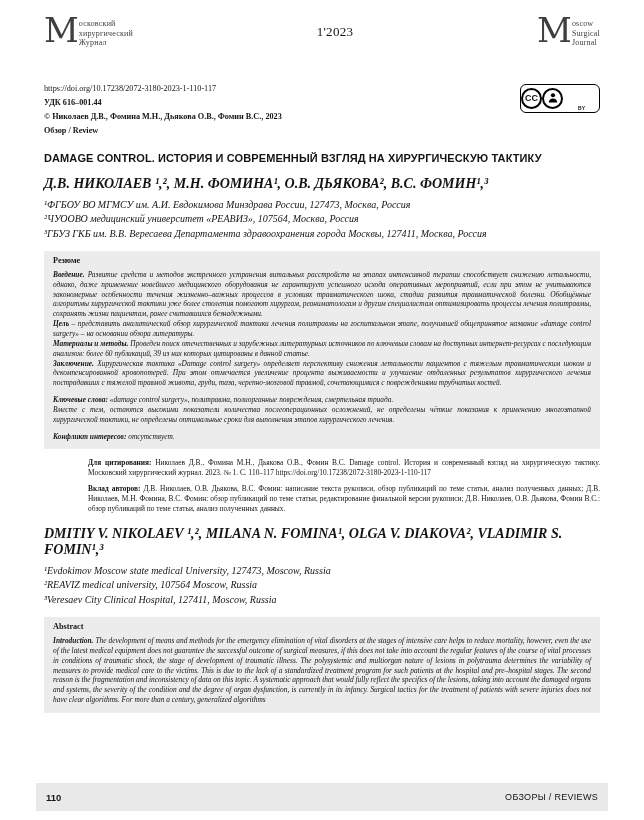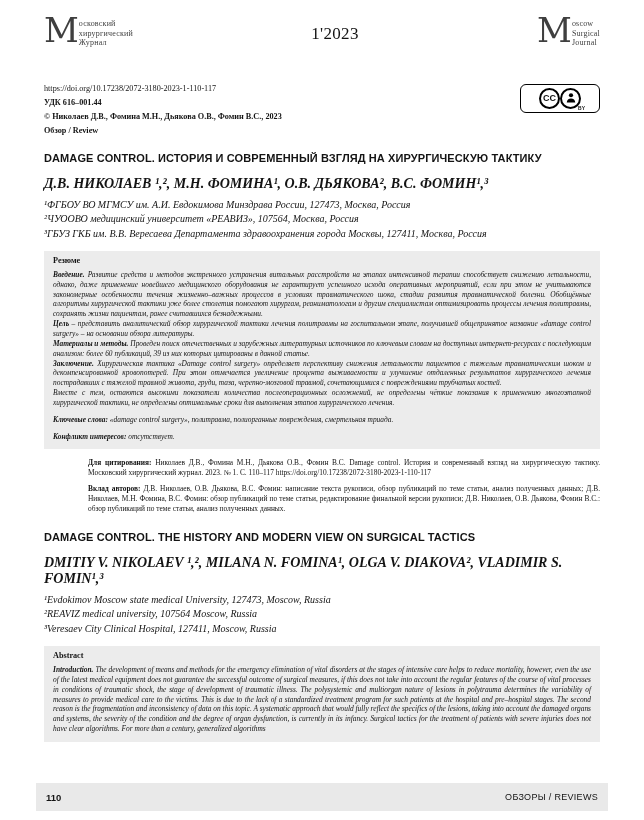--- a/index.html
+++ b/index.html
@@ -6,31 +6,31 @@
   html,body { background: #fff; }
   body { font-family: "Liberation Serif", serif; color: #141414; }
   .page { position: relative; width: 644px; height: 820px; background: #fff; overflow: hidden; margin: 0 auto; }
   .inner { padding: 16px 44px 0 44px; }
 
   
   .masthead { display: flex; justify-content: space-between; align-items: flex-start; }
   .logo { display: flex; color: #3f3f3f; }
   .logo .big { font-size: 34px; line-height: 28px; font-family: "DejaVu Serif", serif; }
   .logo .small { font-size: 8px; line-height: 9.5px; padding-top: 3px; letter-spacing: .2px; }
-  .issue { font-size: 17px; padding-top: 8px; letter-spacing: .3px; }
+  .issue { font-size: 13px; padding-top: 8px; letter-spacing: .3px; }
 
   
   .meta { margin-top: 36px; position: relative; font-size: 8.2px; }
   .meta .line { margin-bottom: 5px; }
   .bold { font-weight: bold; }
 
   
   .cc-badge { position: absolute; top: 0; right: 0; width: 80px; height: 29px;
     border: 1.6px solid #000; border-radius: 6px; background: #fff;
-    display: flex; align-items: center; justify-content: center; }
+    display: flex; align-items: center; justify-content: flex-start; }
   .cc-circle { width: 21px; height: 21px; border: 2px solid #000; border-radius: 50%;
     display: flex; align-items: center; justify-content: center;
     font-family: "Liberation Sans", sans-serif; font-weight: bold; font-size: 9px; }
   .cc-by-tag { position: absolute; bottom: 1px; right: 14px; font-family: "Liberation Sans", sans-serif;
     font-size: 5px; font-weight: bold; }
 
   
   .article-title { margin-top: 17px; font-family: "Liberation Sans", sans-serif;
     font-weight: bold; font-size: 11px; letter-spacing: .1px; }
   .authors { margin-top: 12px; font-size: 14px; font-weight: bold; font-style: italic; }
@@ -117,43 +117,42 @@
         <span>– представить аналитический обзор хирургической тактики лечения политравмы на госпитальном этапе, получившей общепринятое название «damage control surgery» – на основании обзора литературы.</span>
       </p>
       <p class="para">
         <b>Материалы и методы.</b>
         <span>Проведен поиск отечественных и зарубежных литературных источников по ключевым словам на доступных интернет-ресурсах с последующим анализом: более 60 публикаций, 39 из них которых цитированы в данной статье.</span>
       </p>
       <p class="para">
         <b>Заключение.</b>
         <span>Хирургическая тактика «Damage control surgery» определяет перспективу снижения летальности пациентов с тяжелым травматическим шоком и декомпенсированной кровопотерей. При этом отмечается увеличение процента выживаемости и улучшение отдаленных результатов хирургического лечения пострадавших с тяжелой травмой живота, груди, таза, черепно-мозговой травмой, сочетающимися с повреждениями трубчатых костей.</span>
       </p>
-      <p class="para">
-        <span>Вместе с тем, остаются высокими показатели количества послеоперационных осложнений, не определены чёткие показания к применению многоэтапной хирургической тактики, не определены оптимальные сроки для выполнения этапов хирургического лечения.</span>
-      </p>
       <p class="para keywords">
         <b>Ключевые слова:</b>
         <span>«damage control surgery», политравма, полиорганные повреждения, смертельная триада.</span>
+      </p>
+      <p class="para">
+        <span>Вместе с тем, остаются высокими показатели количества послеоперационных осложнений, не определены чёткие показания к применению многоэтапной хирургической тактики, не определены оптимальные сроки для выполнения этапов хирургического лечения.</span>
       </p>
       <p class="para conflict">
         <b>Конфликт интересов:</b>
         <span>отсутствует.</span>
       </p>
     </div>
 
     <p class="cite-block">
       <b>Для цитирования:</b>
       <span>Николаев Д.В., Фомина М.Н., Дьякова О.В., Фомин В.С. Damage control. История и современный взгляд на хирургическую тактику. Московский хирургический журнал. 2023. № 1. С. 110–117 https://doi.org/10.17238/2072-3180-2023-1-110-117</span>
     </p>
     <p class="cite-block">
       <b>Вклад авторов:</b>
       <span>Д.В. Николаев, О.В. Дьякова, В.С. Фомин: написание текста рукописи, обзор публикаций по теме статьи, анализ полученных данных; Д.В. Николаев, М.Н. Фомина, В.С. Фомин: обзор публикаций по теме статьи, редактирование финальной версии рукописи; Д.В. Николаев, О.В. Дьякова, Фомин В.С.: обзор публикаций по теме статьи, анализ полученных данных.</span>
     </p>
 
-    <div class="article-title">DAMAGE CONTROL. THE HISTORY AND MODERN VIEW ON SURGICAL TACTICS</div>
     <div class="authors">DMITIY V. NIKOLAEV ¹,², MILANA N. FOMINA¹, OLGA V. DIAKOVA², VLADIMIR S. FOMIN¹,³</div>
     <div class="affiliations">
       <div>¹Evdokimov Moscow state medical University, 127473, Moscow, Russia</div>
       <div>²REAVIZ medical university, 107564 Moscow, Russia</div>
       <div>³Veresaev City Clinical Hospital, 127411, Moscow, Russia</div>
     </div>
 
     <div class="abstract-box">
       <div class="abstract-heading">Abstract</div>
       <p class="para">

